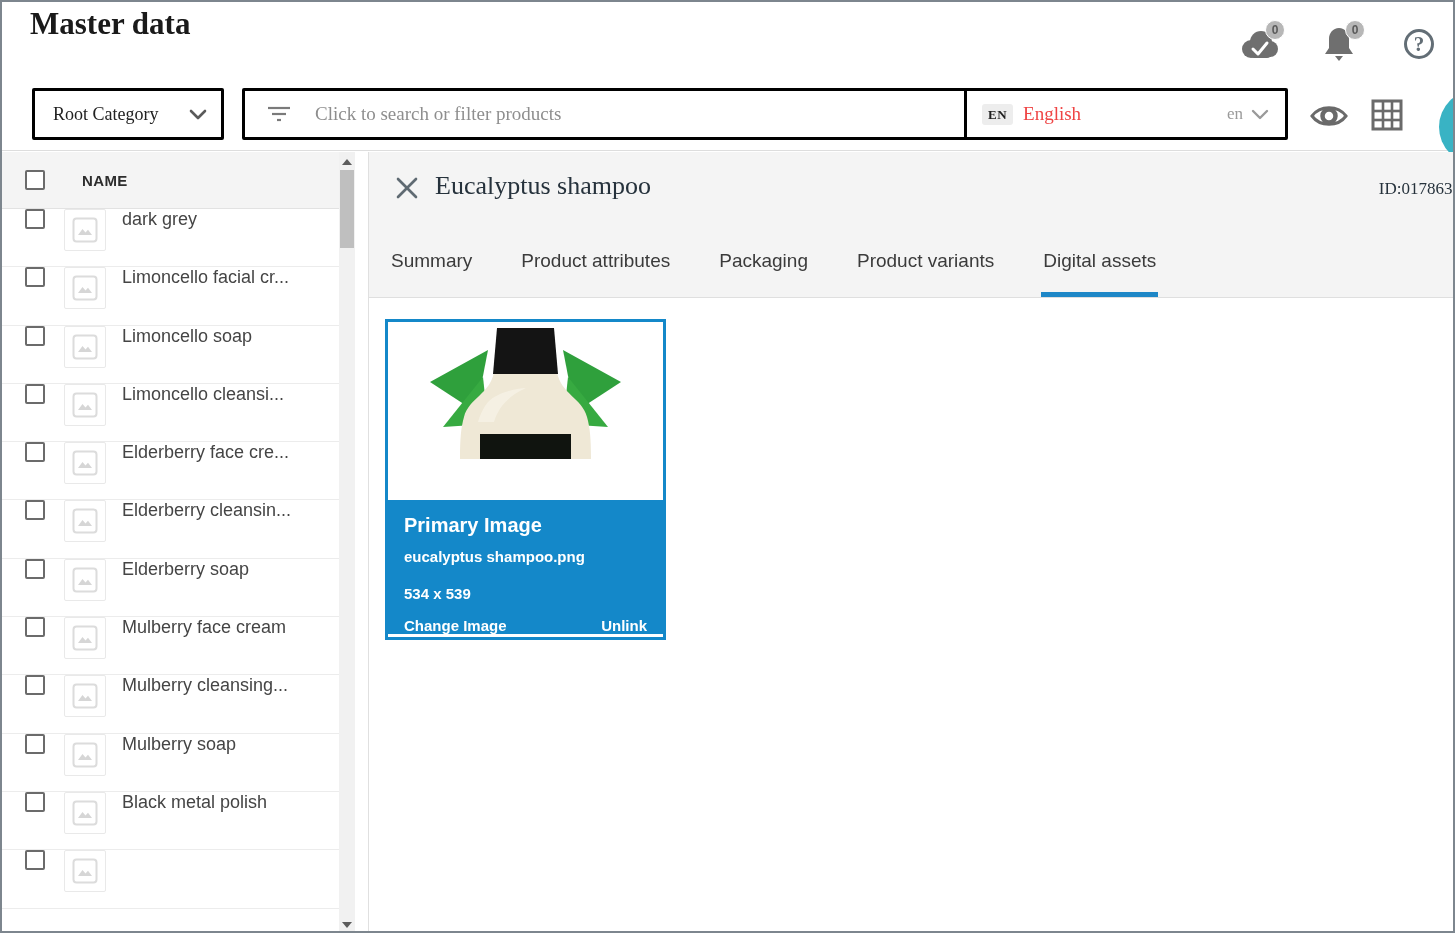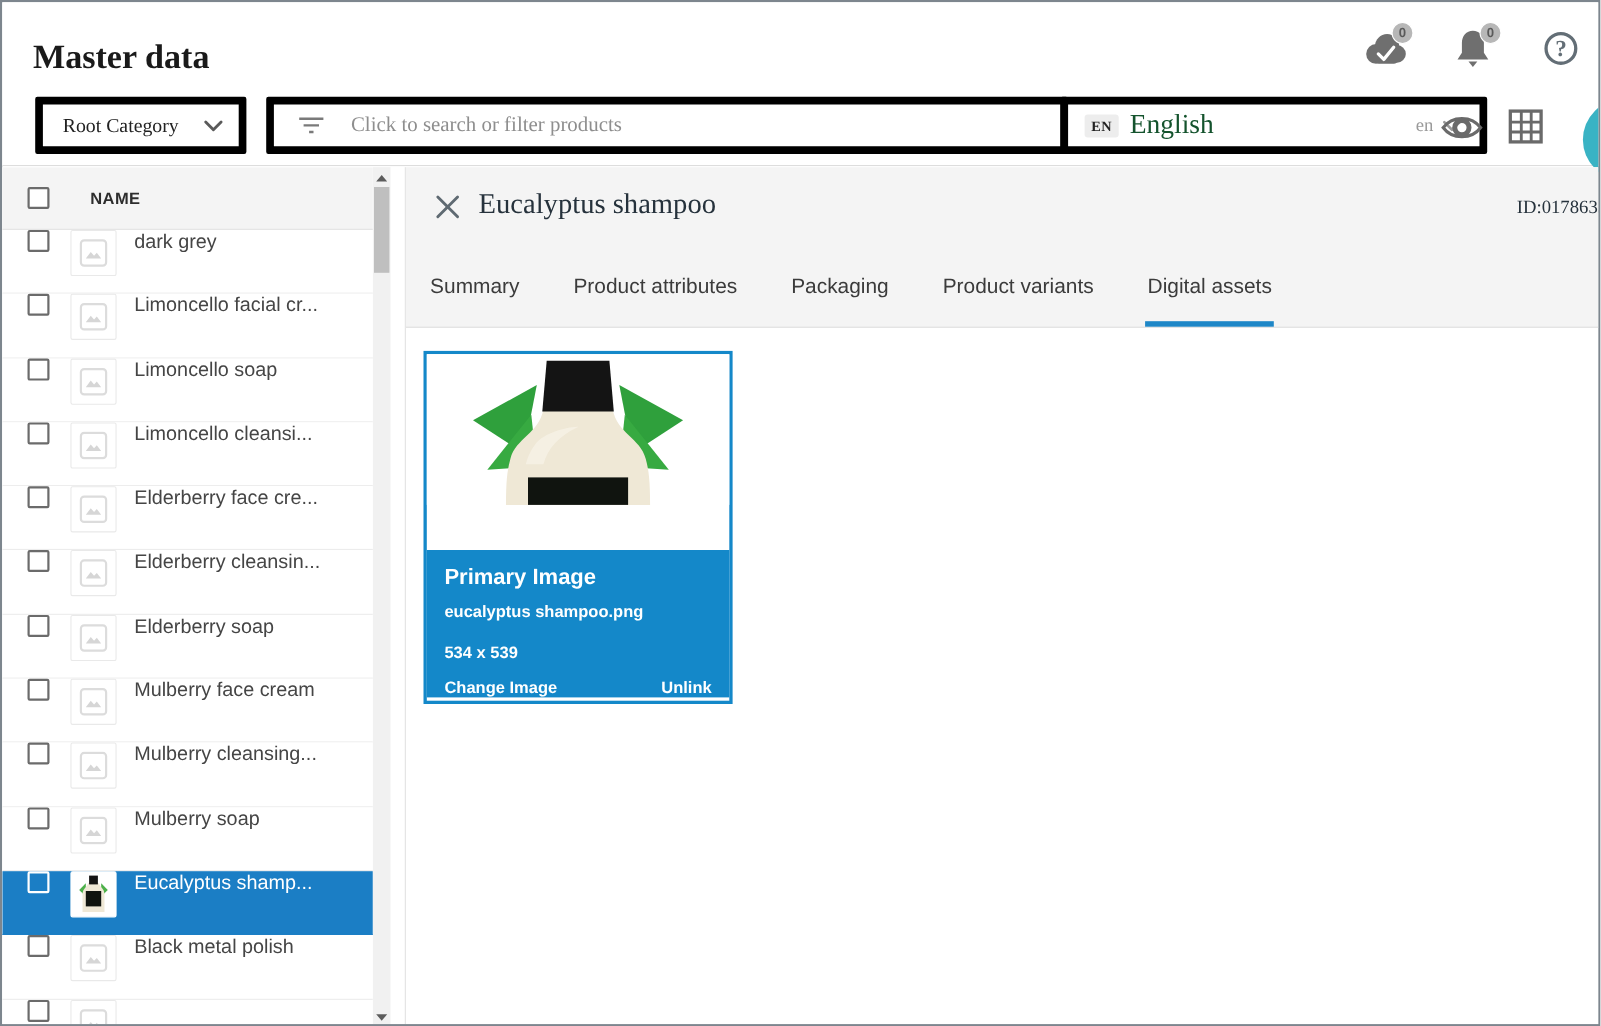--- a/index.html
+++ b/index.html
@@ -6,49 +6,49 @@
   html,body { background:#e8e8e8; }
   body { font-family:"Liberation Sans", sans-serif; }
 
   .frame {
     position:relative; width:1455px; height:933px;
     background:#ffffff; border:2px solid #7d868e; overflow:hidden;
   }
 
   
   .topbar { position:absolute; left:0; top:0; width:100%; height:149px; background:#fff; border-bottom:1px solid #ddd; }
-  .page-title { position:absolute; left:28px; top:32px; font-family:"Liberation Serif", serif; font-size:31px; font-weight:600; color:#1a1a1a; }
+  .page-title { position:absolute; left:28px; top:4px; font-family:"Liberation Serif", serif; font-size:31px; font-weight:600; color:#1a1a1a; }
 
   .top-icons { position:absolute; right:14px; top:22px; height:40px; display:flex; align-items:center; gap:40px; }
   .icon-wrap { position:relative; width:40px; height:40px; display:flex; align-items:center; justify-content:center; }
   .badge {
     position:absolute; top:-4px; right:-6px; width:20px; height:20px; border-radius:50%;
     background:#b7b7b7; color:#5a5a5a; font-size:12px; font-weight:bold;
     display:flex; align-items:center; justify-content:center; border:1px solid #fff;
   }
   .help-circle {
     width:30px; height:30px; border-radius:50%; border:3px solid #636e76;
     display:flex; align-items:center; justify-content:center;
     font-family:"Liberation Serif", serif; font-size:21px; font-weight:bold; color:#636e76;
   }
 
   
-  .ctrl { position:absolute; top:86px; height:52px; border:7px solid #000000; border-radius:2px; background:#fff; display:flex; align-items:center; }
+  .ctrl { position:absolute; top:86px; height:52px; border:3px solid #000000; border-radius:2px; background:#fff; display:flex; align-items:center; }
   .root-cat { left:30px; width:192px; cursor:pointer; }
   .root-cat-label { margin-left:18px; font-family:"Liberation Serif", serif; font-size:18px; color:#222; }
   .root-cat .chev { margin-left:auto; margin-right:14px; }
 
   .search-box { left:240px; width:729px; }
   .filter-icon { margin-left:22px; }
   .search-placeholder { margin-left:24px; font-family:"Liberation Serif", serif; font-size:19px; color:#8e8e8e; }
 
-  .lang-box { left:962px; width:388px; cursor:pointer; }
+  .lang-box { left:962px; width:324px; cursor:pointer; }
   .lang-badge { margin-left:15px; background:#ededed; border-radius:3px; padding:3px 6px 2px 6px;
     font-family:"Liberation Serif", serif; font-size:13px; font-weight:bold; letter-spacing:.5px; color:#222; }
-  .lang-label { margin-left:10px; font-family:"Liberation Serif", serif; font-size:25px; color:#14532d; }
+  .lang-label { margin-left:10px; font-family:"Liberation Serif", serif; font-size:19px; color:#ef4444; }
   .lang-code { margin-left:auto; font-family:"Liberation Serif", serif; font-size:17px; color:#9a9a9a; }
   .lang-box .chev { margin:0 16px 0 8px; }
 
   .eye-btn { position:absolute; left:1306px; top:99px; width:42px; height:30px; display:flex; align-items:center; justify-content:center; cursor:pointer; }
   .grid-btn { position:absolute; left:1368px; top:96px; width:34px; height:34px; display:flex; align-items:center; justify-content:center; cursor:pointer; }
   .fab { position:absolute; left:1437px; top:88px; width:74px; height:74px; border-radius:50%; background:#39b3c4; cursor:pointer; }
 
   
   .list-pane { position:absolute; left:0; top:150px; width:337px; height:783px; background:#fff; overflow:hidden; }
   .list-header { height:57px; background:#f4f4f4; border-bottom:1px solid #e2e2e2; display:flex; align-items:center; }
@@ -280,34 +280,20 @@
     <span class="checkbox"></span>
     <span class="thumb">
   <svg width="26" height="26" viewBox="0 0 26 26">
     <rect x="1.5" y="1.5" width="23" height="23" rx="3" fill="none" stroke="#dcdcdc" stroke-width="2"></rect>
     <path d="M6 18 L10.5 12 L13.5 15.5 L16 12.8 L20 18 Z" fill="#d6d6d6"></path>
   </svg>
 </span>
     <span class="row-label">Mulberry soap</span>
   </div>
 
-  <div class="row selected">
-    <span class="checkbox"></span>
-    <span class="thumb">
-  <svg width="38" height="40" viewBox="0 0 38 40">
-    <rect x="0" y="0" width="38" height="40" fill="#ffffff"></rect>
-    <polygon points="12,10 6,16 12,22" fill="#4db04a"></polygon>
-    <polygon points="26,10 32,16 26,22" fill="#4db04a"></polygon>
-    <path d="M14 10 L24 10 C25 14 29 15 29 20 L29 36 L9 36 L9 20 C9 15 13 14 14 10 Z" fill="#efe8d6"></path>
-    <rect x="15" y="3" width="8" height="8" fill="#141414"></rect>
-    <rect x="12" y="17" width="14" height="14" fill="#10140f"></rect>
-  </svg>
-</span>
-    <span class="row-label">Eucalyptus shamp...</span>
-  </div>
 
   <div class="row">
     <span class="checkbox"></span>
     <span class="thumb">
   <svg width="26" height="26" viewBox="0 0 26 26">
     <rect x="1.5" y="1.5" width="23" height="23" rx="3" fill="none" stroke="#dcdcdc" stroke-width="2"></rect>
     <path d="M6 18 L10.5 12 L13.5 15.5 L16 12.8 L20 18 Z" fill="#d6d6d6"></path>
   </svg>
 </span>
     <span class="row-label">Black metal polish</span>

